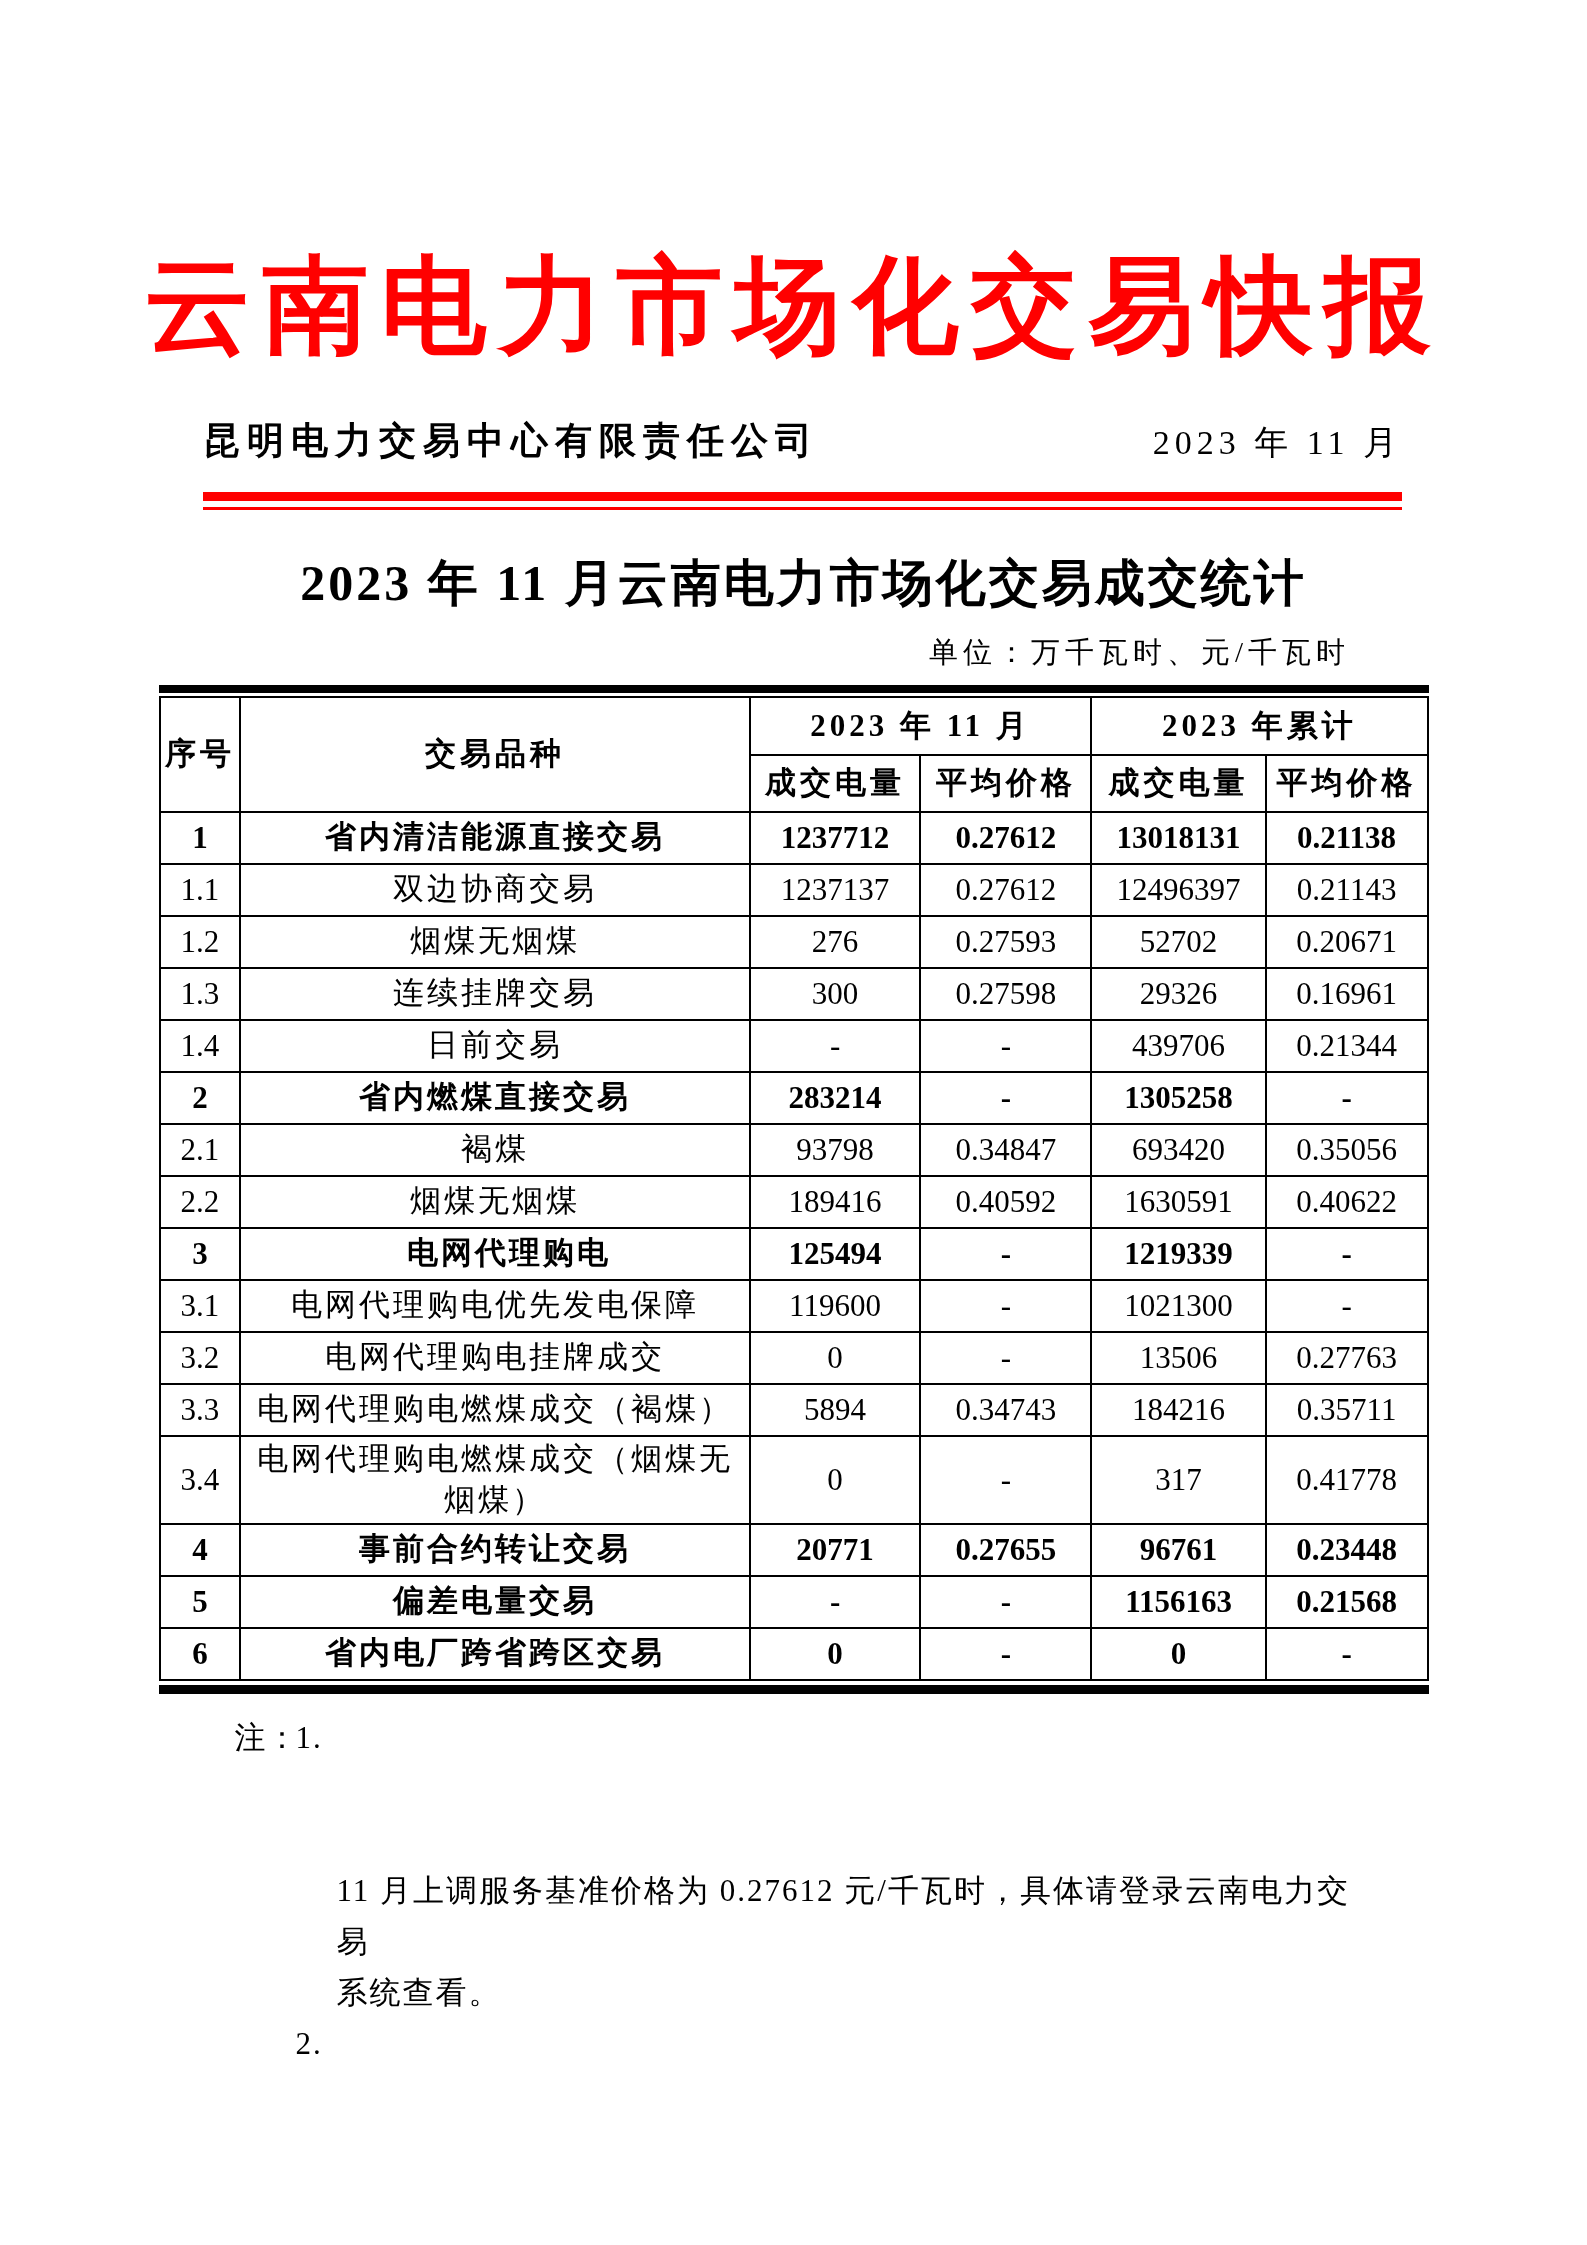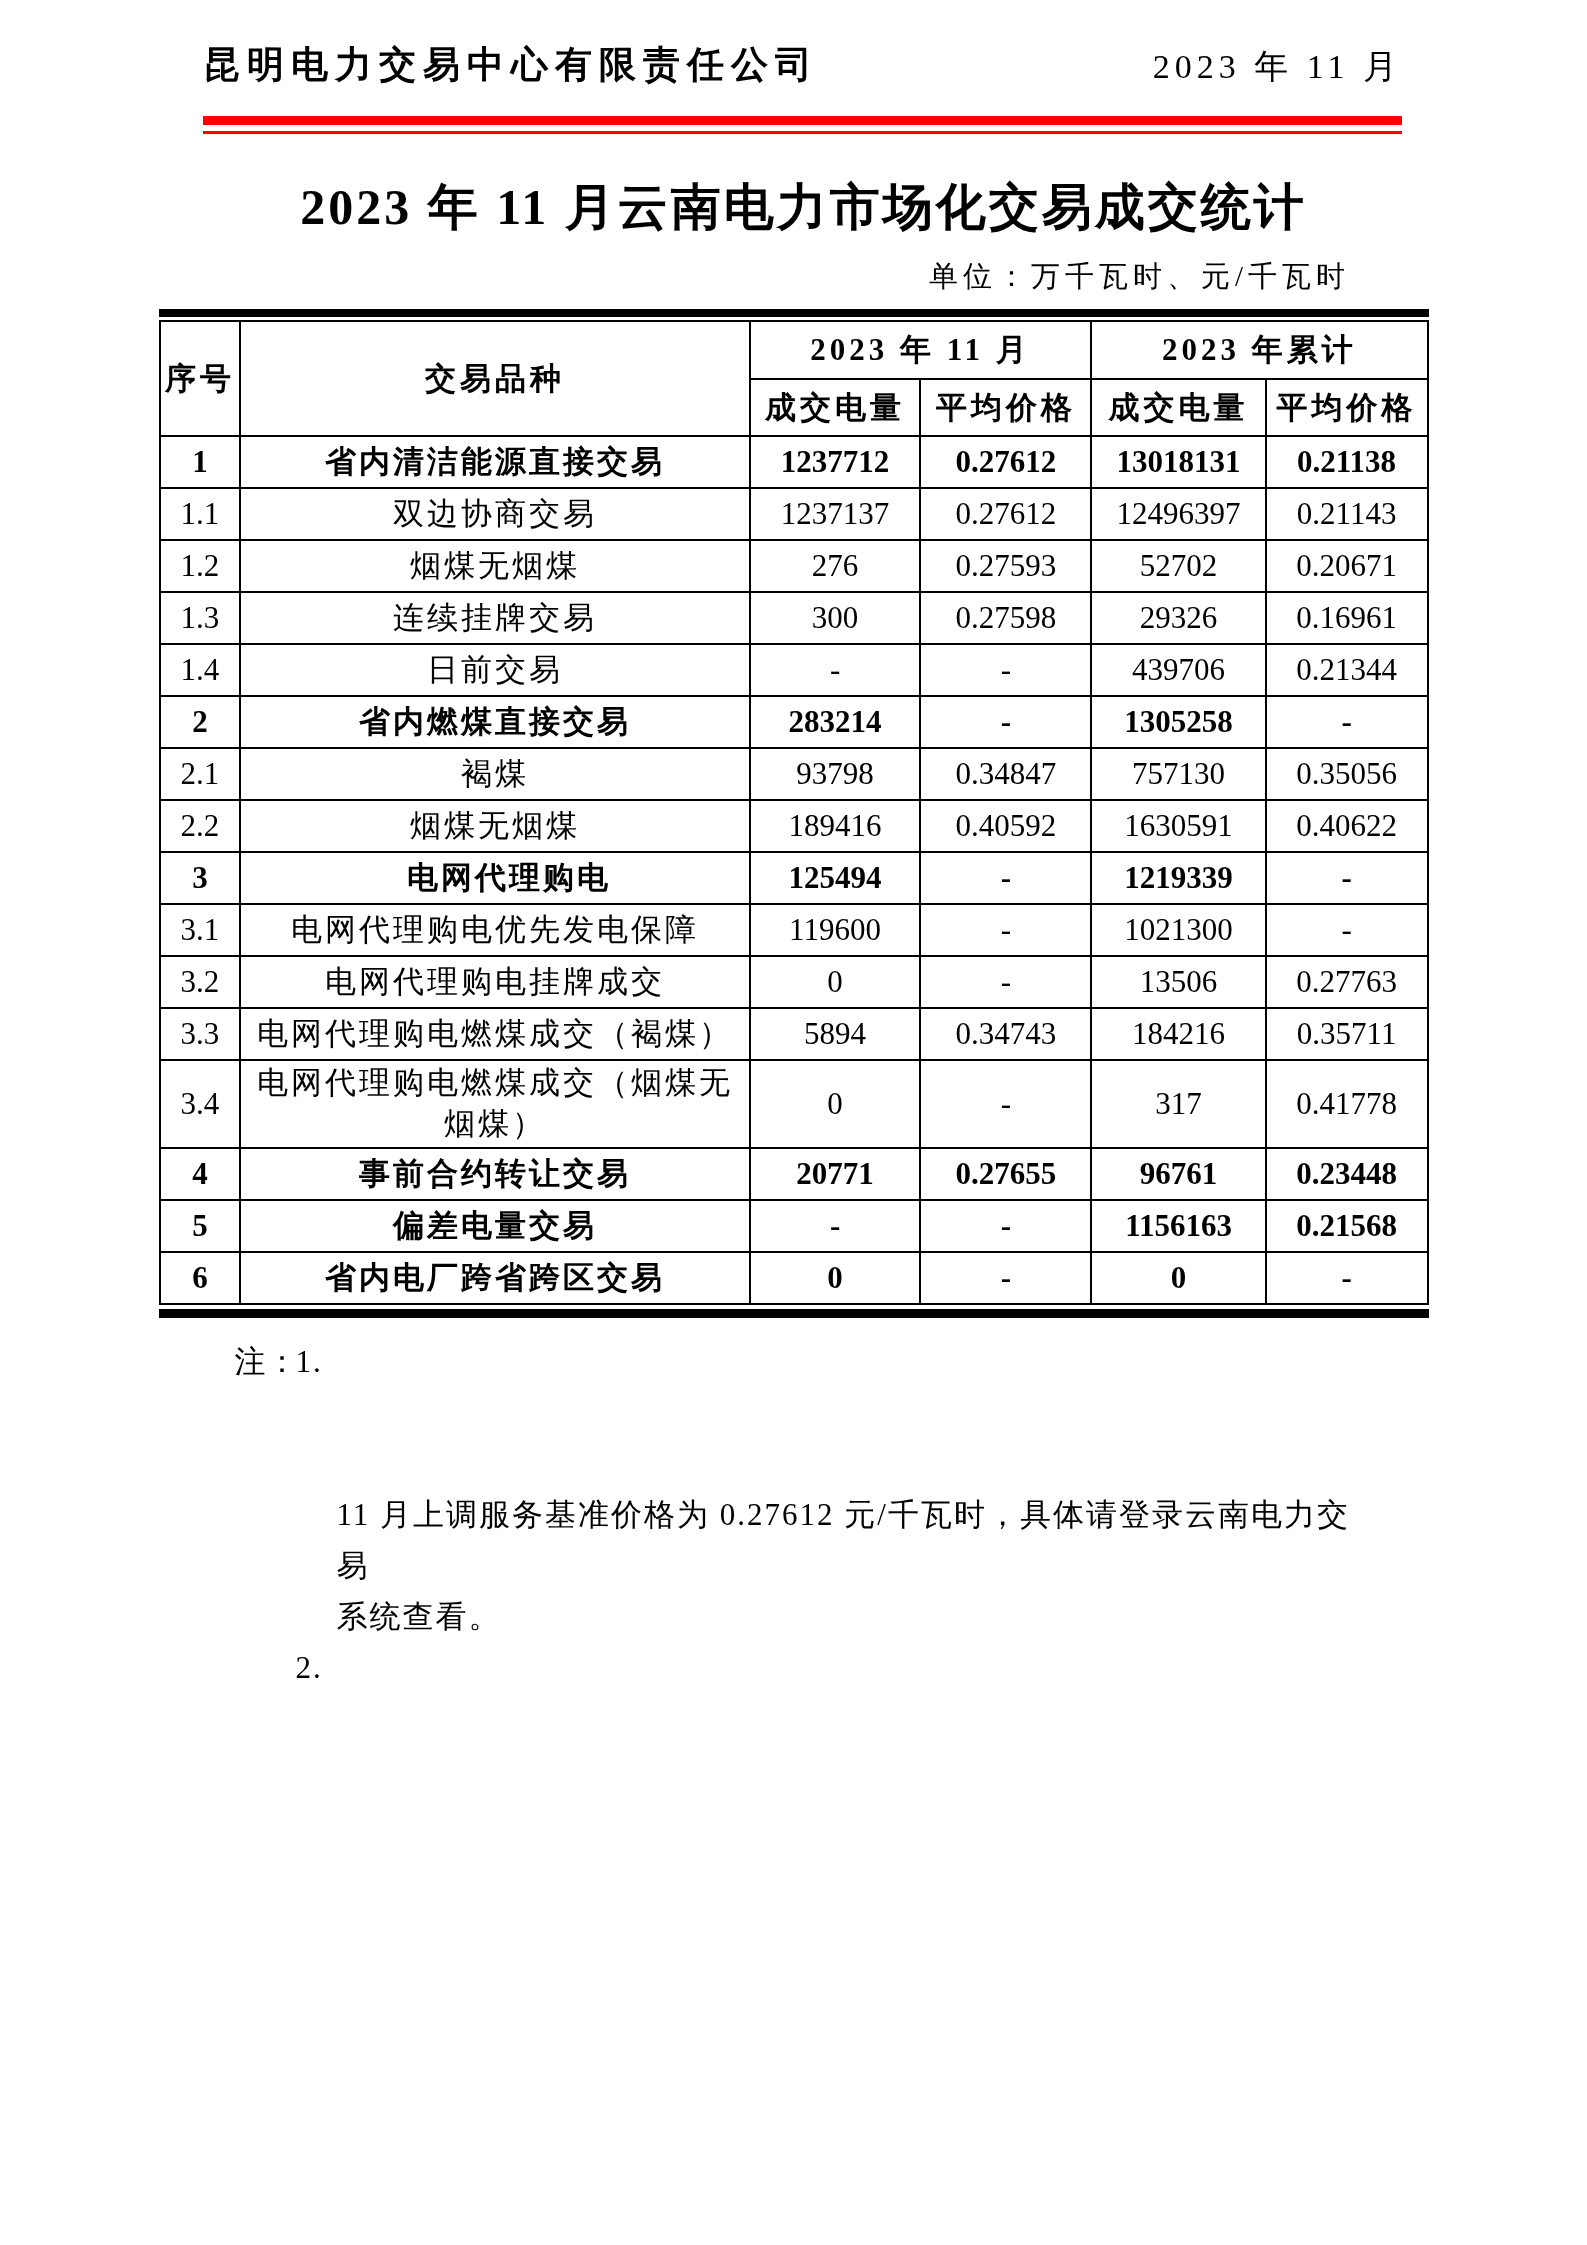--- a/index.html
+++ b/index.html
@@ -114,20 +114,21 @@
   .note-no {
     position:absolute; left:62px; top:0;
     font-family:"Liberation Serif","DejaVu Serif",serif;
   }
 </style>
 </head>
 <body>
 
 <div class="page">
 
+  <div class="main-title">云南电力市场化交易快报</div>
 
   <div class="masthead">
     <span class="org-name">昆明电力交易中心有限责任公司</span>
     <span class="issue-date">2023 年 11 月</span>
   </div>
 
   <div class="rule-thick"></div>
   <div class="rule-thin"></div>
 
   <div class="doc-title">2023 年 11 月云南电力市场化交易成交统计</div>
@@ -205,21 +206,21 @@
     <td>283214</td>
     <td>-</td>
     <td>1305258</td>
     <td>-</td>
   </tr>
           <tr class="data-row">
     <td class="seq-cell">2.1</td>
     <td class="name-cell" style="white-space: pre-line;">褐煤</td>
     <td>93798</td>
     <td>0.34847</td>
-    <td>757130</td>
+    <td>693420</td>
     <td>0.35056</td>
   </tr>
           <tr class="data-row">
     <td class="seq-cell">2.2</td>
     <td class="name-cell" style="white-space: pre-line; margin-top: 15px;">烟煤无烟煤</td>
     <td>189416</td>
     <td>0.40592</td>
     <td>1630591</td>
     <td>0.40622</td>
   </tr>

